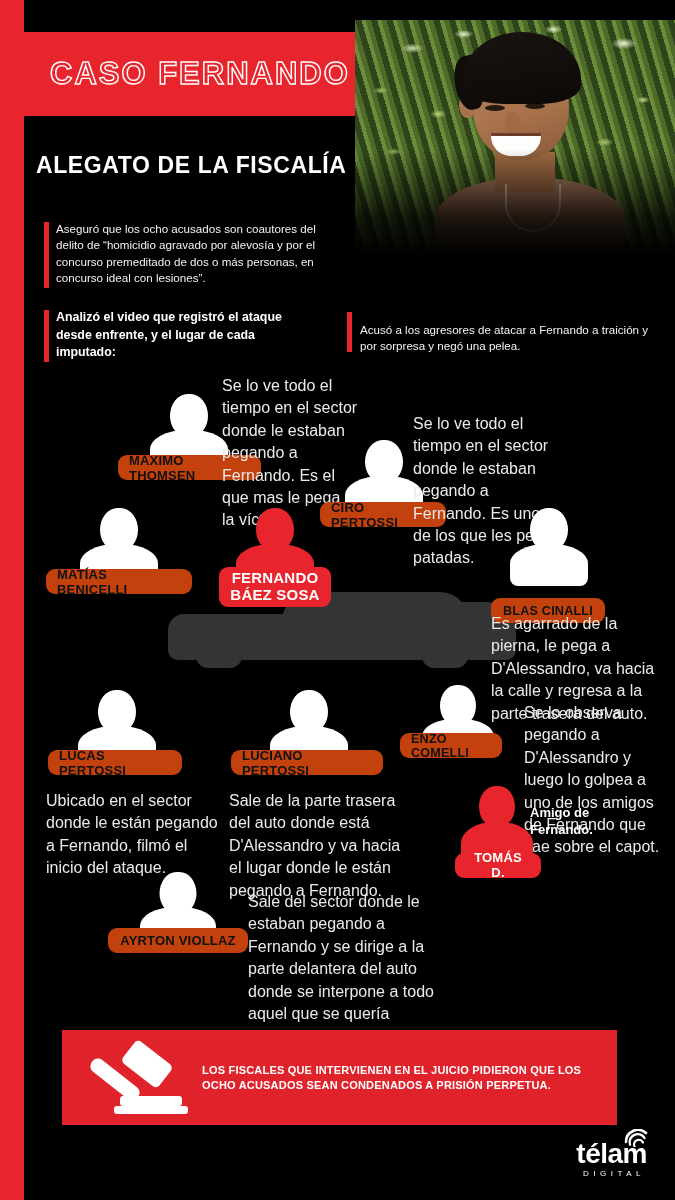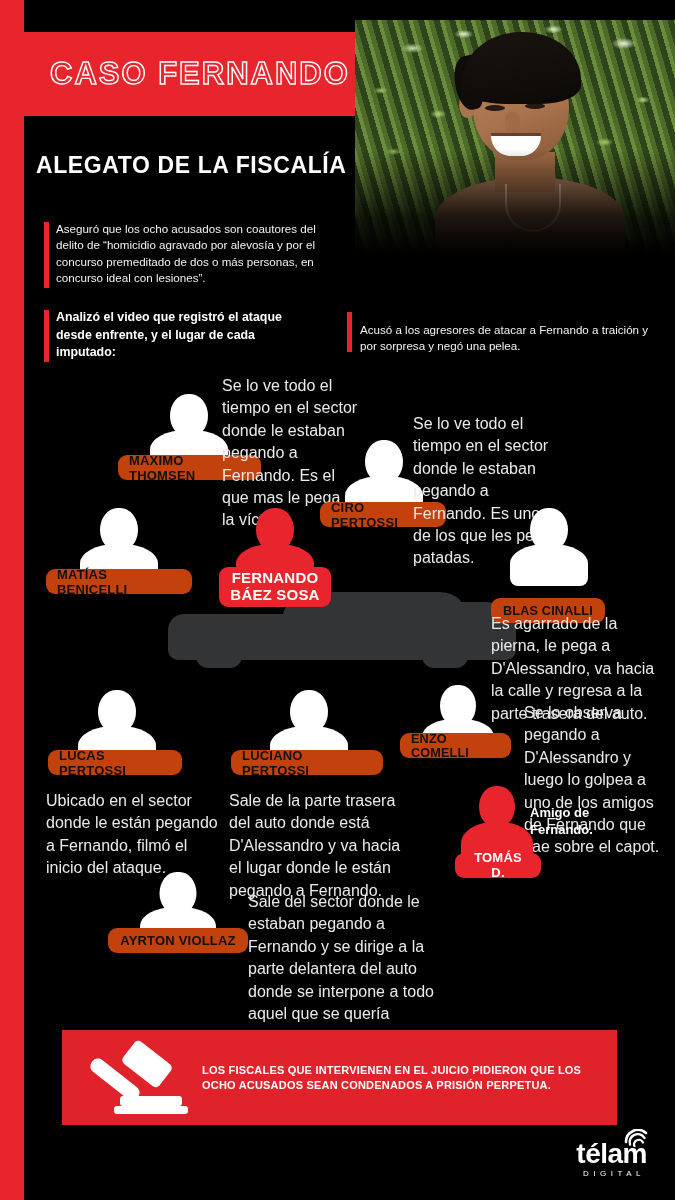--- a/index.html
+++ b/index.html
@@ -222,21 +222,21 @@
     <div class="p-head" style="top:0;width:38px;height:42px;background:#fff;"></div>
     <div class="p-body" style="height:42px;background:#fff;"></div>
   </div>
   <div class="plate white" style="left:231px;top:750px;width:152px;height:25px;font-size:13px;">LUCIANO PERTOSSI</div>
   <div class="desc" style="left:229px;top:790px;width:182px;">Sale de la parte trasera del auto donde está D'Alessandro y va hacia el lugar donde le están pegando a Fernando.</div>
 
   <div class="person" style="left:422px;top:685px;width:72px;height:72px;">
     <div class="p-head" style="top:0;width:36px;height:40px;background:#fff;"></div>
     <div class="p-body" style="height:38px;background:#fff;"></div>
   </div>
-  <div class="plate white" style="left:400px;top:733px;width:111px;height:25px;font-size:12.6px;">ENZO COMELLI</div>
+  <div class="plate white" style="left:400px;top:733px;width:102px;height:25px;font-size:12.6px;">ENZO COMELLI</div>
   <div class="desc" style="left:524px;top:702px;width:140px;">Se lo observa pegando a D'Alessandro y luego lo golpea a uno de los amigos de Fernando que cae sobre el capot.</div>
 
   <div class="person" style="left:461px;top:786px;width:72px;height:82px;">
     <div class="p-head" style="top:0;width:36px;height:40px;background:#e8252c;"></div>
     <div class="p-body" style="height:46px;background:#e8252c;"></div>
   </div>
   <div class="plate red" style="left:455px;top:853px;width:86px;height:25px;font-size:13px;">TOMÁS D.</div>
   <div class="desc bold" style="left:530px;top:805px;width:110px;">Amigo de Fernando.</div>
 
   <div class="person" style="left:140px;top:872px;width:76px;height:76px;">

